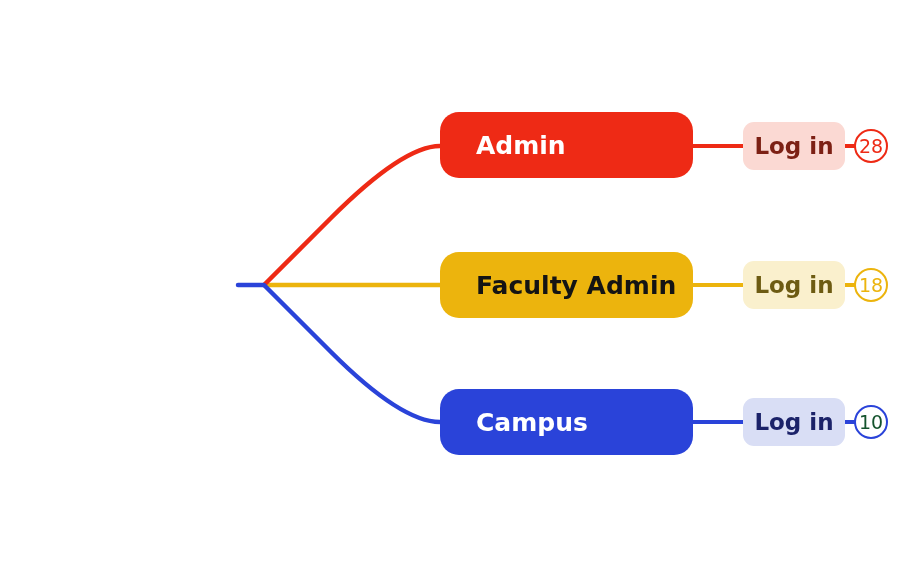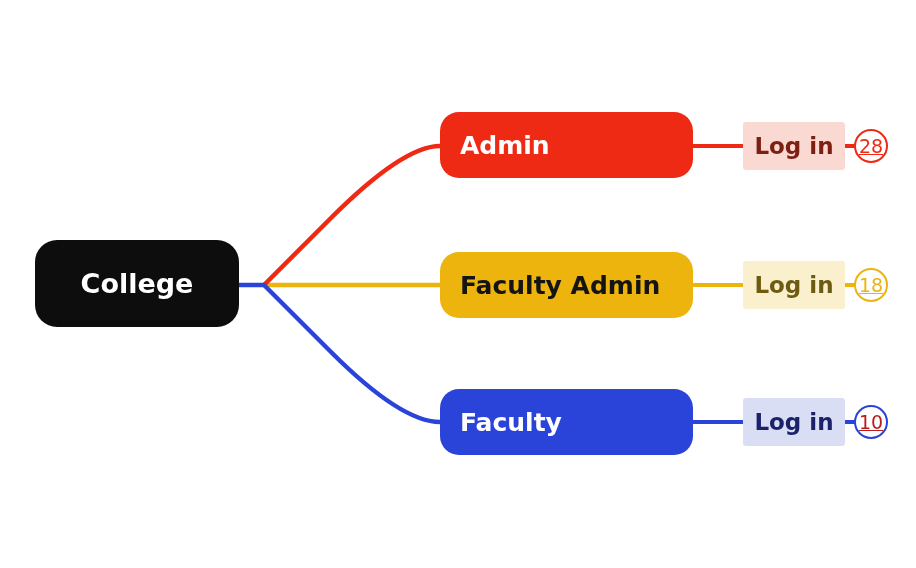--- a/index.html
+++ b/index.html
@@ -40,51 +40,50 @@
     width: 204px; height: 87px;
     border-radius: 22px;
     justify-content: center;
     font-size: 27px;
   }
 
   .branch-node {
     left: 440px;
     width: 253px; height: 66px;
     border-radius: 19px;
-    padding-left: 20px;
+    padding-left: 36px;
     font-size: 25px;
   }
   .branch-0 { top: 112px; }
   .branch-1 { top: 252px; }
   .branch-2 { top: 389px; }
 
   .child-node {
     left: 743px;
     width: 102px; height: 48px;
-    border-radius: 3px;
+    border-radius: 11px;
     justify-content: center;
     font-size: 23px;
   }
   .child-0 { top: 122px; }
   .child-1 { top: 261px; }
   .child-2 { top: 398px; }
 
   .badge {
     position: absolute;
     left: 854px;
     width: 34px; height: 34px;
     border-radius: 50%;
     border: 2.5px solid;
     background: #ffffff;
     display: flex;
     align-items: center;
     justify-content: center;
     font-size: 19px;
     font-weight: 500;
-    text-decoration: underline;
   }
   .badge-0 { top: 129px; }
   .badge-1 { top: 268px; }
   .badge-2 { top: 405px; }
 </style>
 </head>
 <body>
 
 <div class="canvas">
 
@@ -92,41 +91,38 @@
 
     <path class="wire-main" d="M 264 285 H 441" stroke="#ecb40d"></path>
     <path class="wire-main" d="M 264 285 L 331 218 Q 403 146 440 146" stroke="#ee2a15"></path>
     <path class="wire-main" d="M 238 285 H 264 L 331 352 Q 401 422 440 422" stroke="#2a43d9"></path>
 
     <path class="wire-child" d="M 693 146 H 743 M 845 146 H 856" stroke="#ee2a15"></path>
     <path class="wire-child" d="M 693 285 H 743 M 845 285 H 856" stroke="#ecb40d"></path>
     <path class="wire-child" d="M 693 422 H 743 M 845 422 H 856" stroke="#2a43d9"></path>
   </svg>
 
-  <div class="node root-node" style="background-color: rgb(13, 13, 13); color: rgb(255, 255, 255);">
-    <span>College</span>
-  </div>
 
   <div class="node branch-node branch-0" style="background-color: rgb(238, 42, 21); color: rgb(255, 255, 255);">
     <span>Admin</span>
   </div>
   <div class="node branch-node branch-1" style="background-color: rgb(236, 180, 13); color: rgb(20, 20, 20);">
     <span>Faculty Admin</span>
   </div>
   <div class="node branch-node branch-2" style="background-color: rgb(42, 67, 217); color: rgb(255, 255, 255);">
-    <span>Faculty</span>
+    <span>Campus</span>
   </div>
 
   <div class="node child-node child-0" style="background-color: rgb(251, 217, 211); color: rgb(124, 32, 20);">
     <span>Log in</span>
   </div>
   <div class="node child-node child-1" style="background-color: rgb(250, 240, 205); color: rgb(109, 91, 18);">
     <span>Log in</span>
   </div>
   <div class="node child-node child-2" style="background-color: rgb(217, 222, 245); color: rgb(27, 34, 105);">
     <span>Log in</span>
   </div>
 
   <div class="badge badge-0" style="border-color: rgb(238, 42, 21); color: rgb(238, 42, 21);">28</div>
   <div class="badge badge-1" style="border-color: rgb(236, 180, 13); color: rgb(236, 180, 13);">18</div>
-  <div class="badge badge-2" style="border-color: rgb(42, 67, 217); color: #b91c1c;">10</div>
+  <div class="badge badge-2" style="border-color: rgb(42, 67, 217); color: #14532d;">10</div>
 
 </div>
 
 </body></html>

